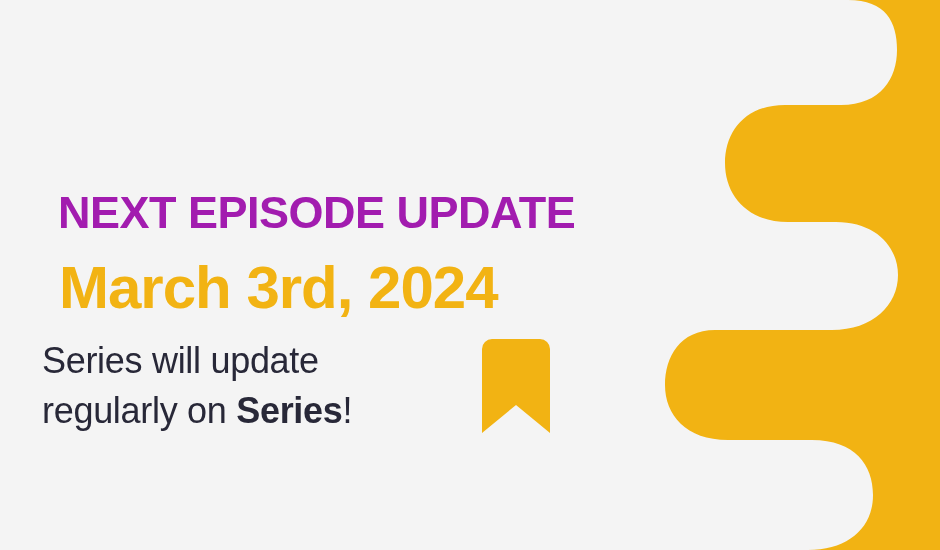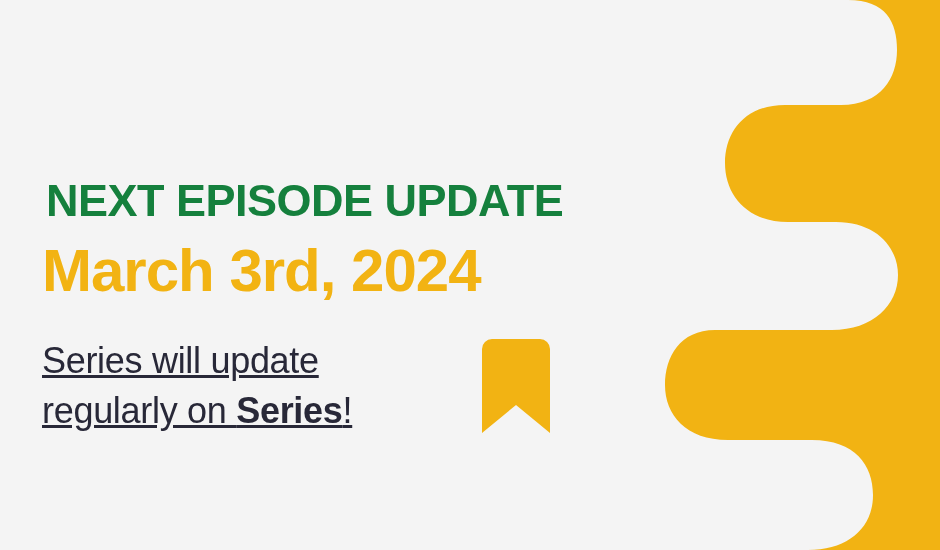--- a/index.html
+++ b/index.html
@@ -37,54 +37,53 @@
     left: 42px;
     top: 0;
     width: 620px;
     height: 550px;
   }
 
   .headline {
     position: absolute;
     left: 0;
     top: 172px;
-    margin: 4px;
+    margin: 16px;
     font-size: 45px;
     line-height: 50px;
     font-weight: 700;
     letter-spacing: -0.5px;
-    color: #15803d;
+    color: #a21caf;
     white-space: nowrap;
   }
 
   .date-line {
     position: absolute;
     left: 0;
     top: 238px;
-    margin: 0;
+    margin: 17px;
     font-size: 60px;
     line-height: 66px;
     font-weight: 700;
     letter-spacing: -1px;
     color: #f2b313;
     white-space: nowrap;
   }
 
   .subtext {
     position: absolute;
     left: 0;
     top: 336px;
     margin: 0;
     font-size: 36px;
     line-height: 50px;
     font-weight: 400;
     letter-spacing: -0.3px;
     color: #282838;
     width: 470px;
-    text-decoration: underline;
   }
 
   .subtext .strong {
     font-weight: 700;
   }
 
   
   .bookmark-icon {
     position: absolute;
     left: 482px;

